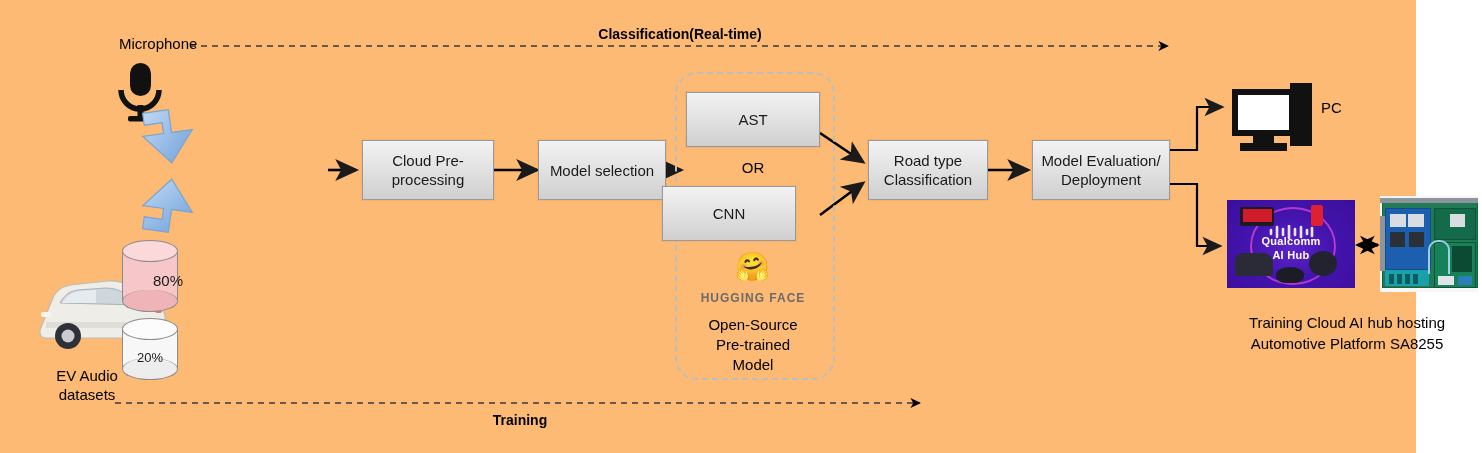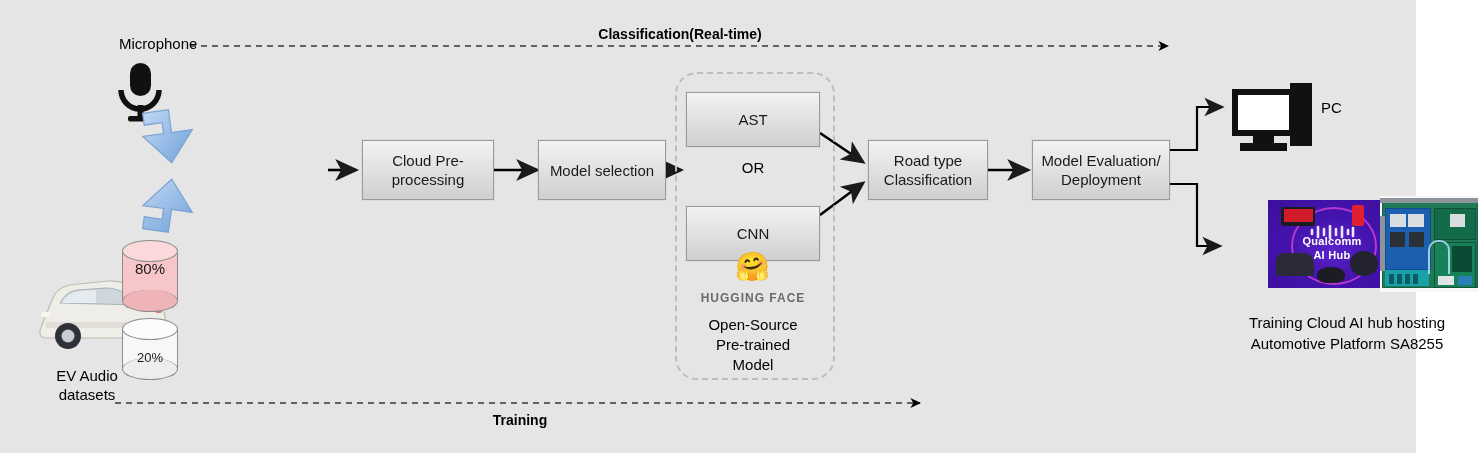--- a/index.html
+++ b/index.html
@@ -1,18 +1,18 @@
 <!DOCTYPE html>
 <html><head>
 <meta charset="utf-8">
 <style>
   html,body{margin:0;padding:0;background:#ffffff;}
   body{width:1482px;height:453px;overflow:hidden;
        font-family:"Liberation Sans","DejaVu Sans",sans-serif;color:#000;}
-  #stage{position:relative;width:1416px;height:453px;background:#e5e5e5;}
+  #stage{position:relative;width:1416px;height:453px;background:#fdba74;}
 
   
   .pbox{position:absolute;box-sizing:border-box;
         border:1px solid #9a9a9a;
         background:linear-gradient(to bottom,#f2f2f2 0%,#e3e3e3 45%,#cfcfcf 100%);
         display:flex;align-items:center;justify-content:center;text-align:center;
         font-size:15px;line-height:19px;color:#1a1a1a;
         box-shadow:0 0 0 1px rgba(0,0,0,0.04);}
 
   
@@ -168,21 +168,21 @@
 
   <div class="lbl bold ctr" style="left:420px;top:411px;width:200px;text-align:center;">Training</div>
 
   <div class="lbl ctr" style="left:20px;top:366px;width:134px;">EV Audio
 datasets</div>
 
   <div class="cyl pink" style="left:122px;top:240px;width:56px;height:72px;">
     <div class="body"></div>
     <div class="top"></div>
     <div class="bot"></div>
-    <div class="pct" style="top:20px;">80%</div>
+    <div class="pct" style="top:32px;margin-left:18px;">80%</div>
   </div>
 
   <div class="cyl white" style="left:122px;top:318px;width:56px;height:62px;">
     <div class="body"></div>
     <div class="top"></div>
     <div class="bot"></div>
     <div class="pct" style="top:32px;font-size:13px;">20%</div>
   </div>
 
 
@@ -196,34 +196,34 @@
 
   <div class="pbox" style="left:1032px;top:140px;width:138px;height:60px;">Model Evaluation/
 Deployment</div>
 
   <div class="dashbox" style="left:675px;top:72px;width:160px;height:308px;"></div>
 
   <div class="pbox" style="left:686px;top:92px;width:134px;height:55px;">AST</div>
 
   <div class="lbl ctr" style="left:686px;top:158px;width:134px;">OR</div>
 
-  <div class="pbox" style="left:686px;top:186px;width:134px;height:55px;margin-top:20px;">CNN</div>
+  <div class="pbox" style="left:662px;top:186px;width:134px;height:55px;">CNN</div>
 
   <div class="hf" style="left:686px;top:252px;width:134px;">
     <div class="emoji">🤗</div>
     <div class="hfname">HUGGING FACE</div>
   </div>
 
   <div class="lbl ctr" style="left:686px;top:315px;width:134px;line-height:20px;">Open-Source
 Pre-trained
 Model</div>
 
   <div class="lbl" style="left:1321px;top:98px;">PC</div>
 
-  <div class="qtile" style="left:1268px;top:200px;width:128px;height:88px;">
+  <div class="qtile" style="left:1227px;top:200px;width:128px;height:88px;">
     <div class="qring"></div>
     <div class="qdev qlap"></div>
     <div class="qdev qphone"></div>
     <div class="qdev qcar"></div>
     <div class="qdev qwatch"></div>
     <div class="qdev qmouse"></div>
     <svg class="qwave" width="48" height="14" viewBox="0 0 48 14">
       <g stroke="#e9e4ff" stroke-width="2.6" stroke-linecap="round">
         <line x1="4" y1="5" x2="4" y2="9"></line>
         <line x1="10" y1="2" x2="10" y2="12"></line>

